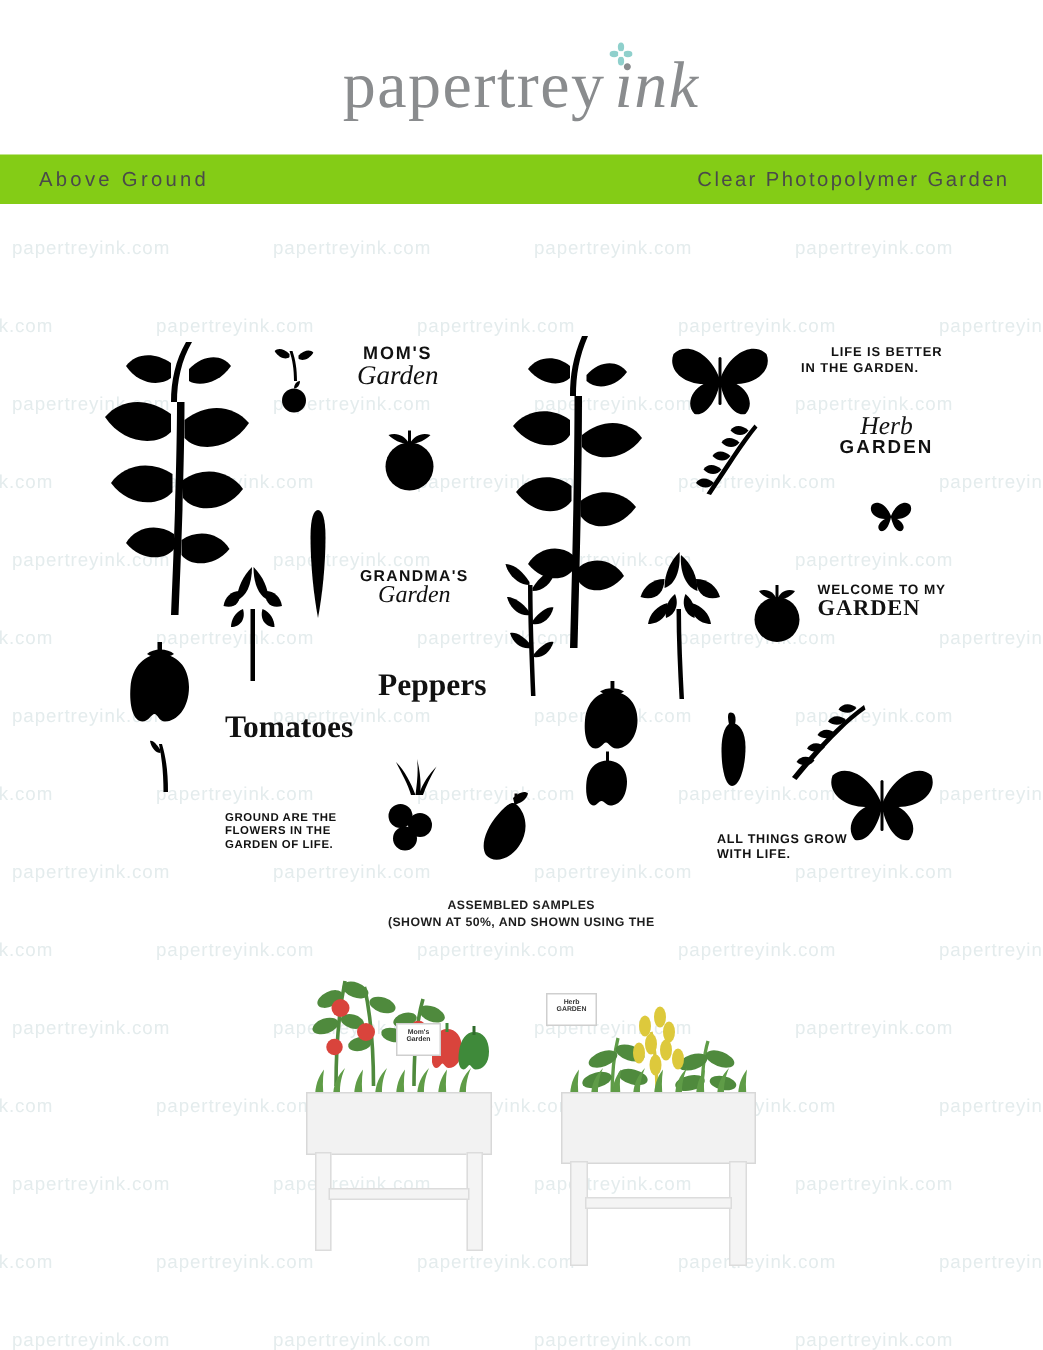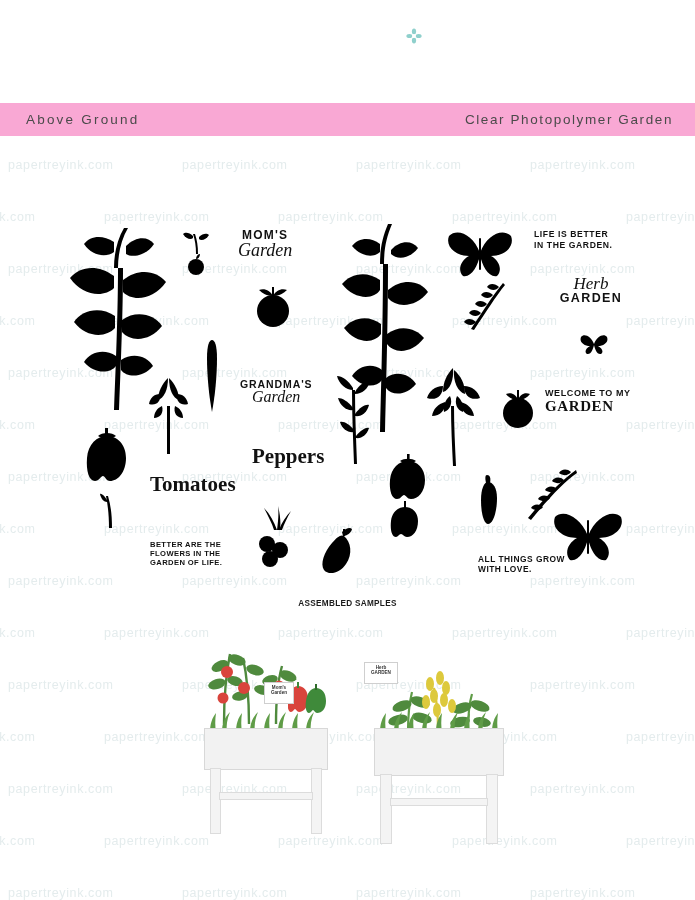--- a/index.html
+++ b/index.html
@@ -49,21 +49,21 @@
     height: 16px;
   }
 
   
   .band {
     position: absolute;
     top: 103px;
     left: 0;
     width: 695px;
     height: 33px;
-    background: #f9a8d4;
+    background: #84cc16;
   }
   .band-left {
     position: absolute;
     left: 26px;
     top: 9px;
     font-size: 13.5px;
     letter-spacing: 2.2px;
     color: #4a4a4a;
   }
   .band-right {
@@ -161,20 +161,21 @@
     padding-top: 2px;
     box-sizing: border-box;
   }
 </style>
 </head>
 <body>
 
 <div id="page">
 
   <div class="logo-wrap">
+    <span class="logo-text"><span>papertrey</span><span class="ink">ink</span></span>
     <svg class="logo-flower" viewBox="0 0 16 16">
       <g fill="#8fd0cc">
         <ellipse cx="8" cy="3.4" rx="2.1" ry="3"></ellipse>
         <ellipse cx="8" cy="12.6" rx="2.1" ry="3"></ellipse>
         <ellipse cx="3.4" cy="8" rx="3" ry="2.1"></ellipse>
         <ellipse cx="12.6" cy="8" rx="3" ry="2.1"></ellipse>
         <circle cx="8" cy="8" r="1.9" fill="#ffffff"></circle>
       </g>
     </svg>
   </div>
@@ -330,21 +331,21 @@
 
     <svg class="stamp" style="left:447px; top:92px;" width="66" height="50" viewBox="0 0 66 50">
       <g fill="#000">
         <path d="M33,25 C26,6 10,0 2,8 C-2,18 8,28 22,28 C14,32 10,42 16,48 C24,50 31,38 33,27 Z"></path>
         <path d="M33,25 C40,6 56,0 64,8 C68,18 58,28 44,28 C52,32 56,42 50,48 C42,50 35,38 33,27 Z"></path>
         <rect x="32" y="10" width="2" height="32" rx="1"></rect>
       </g>
     </svg>
 
     <div class="txt" style="left:534px; top:93px;">
-      <div class="cond" style="font-size:8.6px; letter-spacing:0.6px;">LIFE IS BETTER</div>
+      <div class="cond" style="font-size:8.6px; letter-spacing:0.6px;margin-left:20px;">LIFE IS BETTER</div>
       <div class="cond" style="font-size:8.6px; letter-spacing:0.6px; margin-top:1px;">IN THE GARDEN.</div>
     </div>
 
     <div class="txt" style="left:556px; top:138px; text-align:center; width:70px;">
       <div class="script" style="font-size:17px;">Herb</div>
       <div class="cond" style="font-size:12.5px; letter-spacing:1.4px; margin-top:-3px;">GARDEN</div>
     </div>
 
     <svg class="stamp" style="left:463px; top:145px;" width="46" height="50" viewBox="0 0 46 50">
       <g fill="#000">
@@ -513,40 +514,41 @@
 
     <svg class="stamp" style="left:320px; top:388px;" width="34" height="52" viewBox="0 0 34 52">
       <g fill="#000">
         <path d="M24,12 C31,18 33,30 26,40 C20,49 9,52 4,46 C0,40 4,28 12,19 C17,13 21,10 24,12 Z"></path>
         <path d="M22,8 C26,4 30,3 32,5 C31,9 27,12 23,12 Z"></path>
         <path d="M23,5 h2 v7 h-2 Z"></path>
       </g>
     </svg>
 
     <div class="txt" style="left:150px; top:404px; line-height:9px;">
-      <div class="cond" style="font-size:7.6px; letter-spacing:0.4px;">BETTER ARE THE</div>
+      <div class="cond" style="font-size:7.6px; letter-spacing:0.4px;">GROUND ARE THE</div>
       <div class="cond" style="font-size:7.6px; letter-spacing:0.4px;">FLOWERS IN THE</div>
       <div class="cond" style="font-size:7.6px; letter-spacing:0.4px;">GARDEN OF LIFE.</div>
     </div>
 
     <div class="txt" style="left:451px; top:418px; line-height:10px;margin-left:27px;">
       <div class="cond" style="font-size:8.4px; letter-spacing:0.5px;">ALL THINGS GROW</div>
-      <div class="cond" style="font-size:8.4px; letter-spacing:0.5px;">WITH LOVE.</div>
+      <div class="cond" style="font-size:8.4px; letter-spacing:0.5px;">WITH LIFE.</div>
     </div>
 
     <svg class="stamp" style="left:552px; top:372px;" width="72" height="54" viewBox="0 0 72 54">
       <g fill="#000">
         <path d="M36,28 C28,8 11,1 3,9 C-1,20 10,30 25,30 C16,35 12,45 18,52 C27,54 34,41 36,30 Z"></path>
         <path d="M36,28 C44,8 61,1 69,9 C73,20 62,30 47,30 C56,35 60,45 54,52 C45,54 38,41 36,30 Z"></path>
         <rect x="35" y="12" width="2" height="34" rx="1"></rect>
       </g>
     </svg>
 
     <div class="caption">
       <div>ASSEMBLED SAMPLES</div>
+      <div>(SHOWN AT 50%, AND SHOWN USING THE</div>
     </div>
 
     <div>
       <svg class="stamp" style="left:204px; top:500px;" width="110" height="90" viewBox="0 0 110 90">
         <g>
           <path d="M20,88 C20,60 22,38 26,18" stroke="#4f8a3d" stroke-width="2.4" fill="none"></path>
           <path d="M45,88 C45,62 43,40 39,22" stroke="#4f8a3d" stroke-width="2.4" fill="none"></path>
           <path d="M72,88 C72,62 74,44 78,30" stroke="#4f8a3d" stroke-width="2.4" fill="none"></path>
           <ellipse cx="16" cy="30" rx="9" ry="5" fill="#4f8a3d" transform="rotate(-25 16 30)"></ellipse>
           <ellipse cx="33" cy="24" rx="9" ry="5" fill="#4f8a3d" transform="rotate(20 33 24)"></ellipse>

